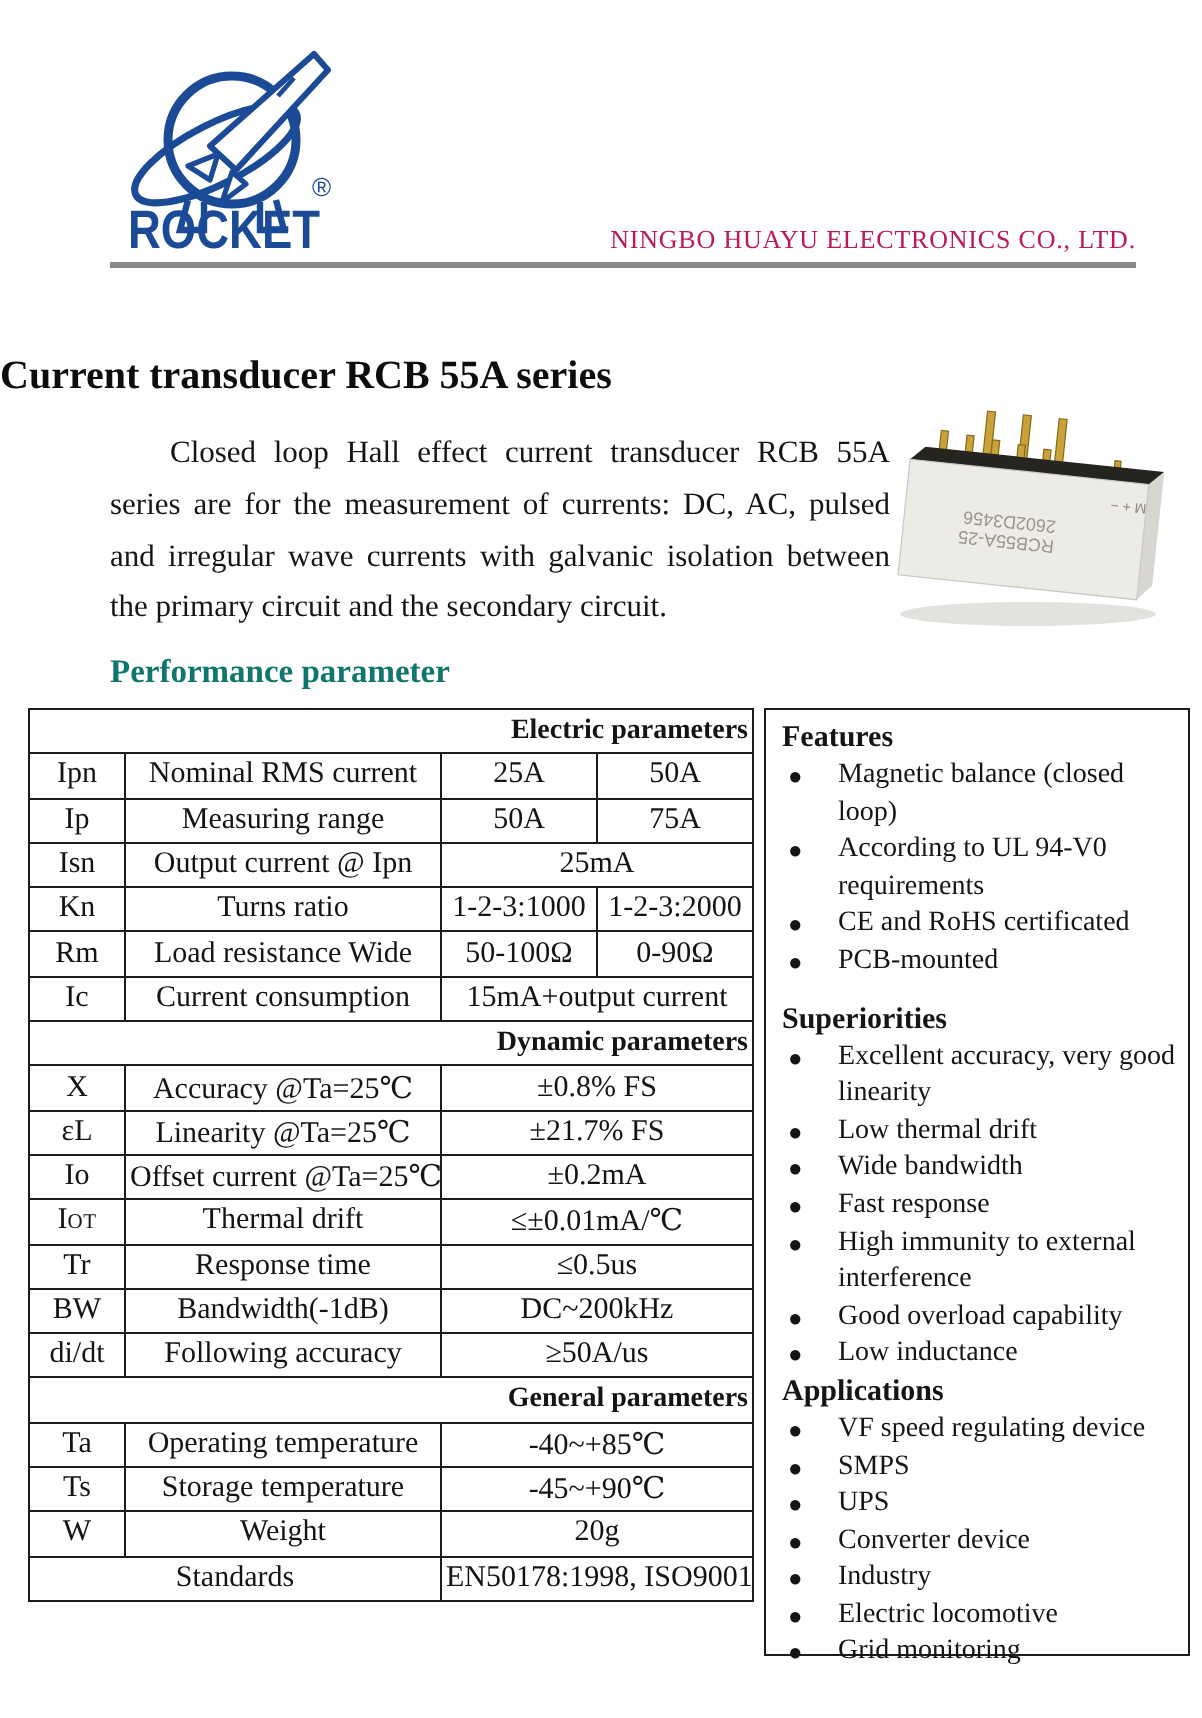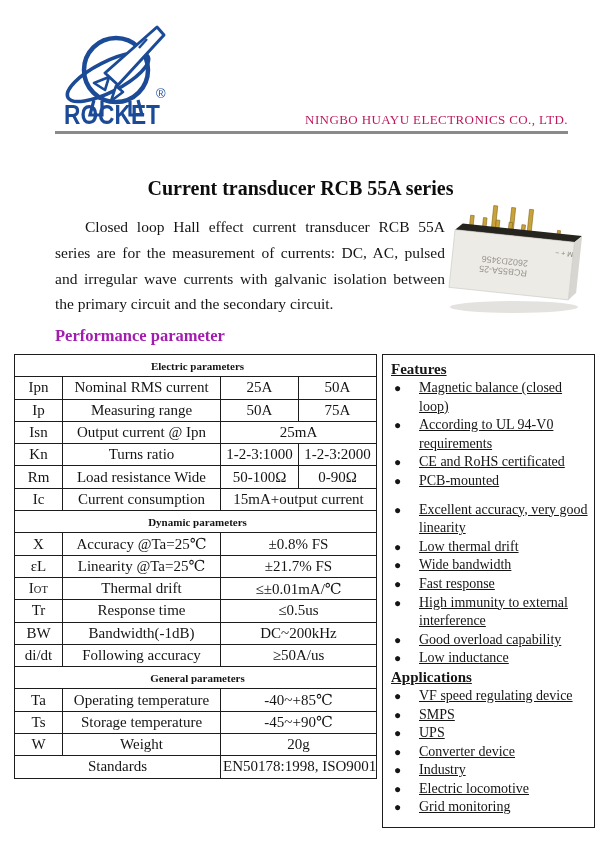--- a/index.html
+++ b/index.html
@@ -20,55 +20,55 @@
     font-size:13px; letter-spacing:0.4px; color:#be185d;
   }
   .rule {
     position:absolute; left:55px; top:131px; width:513px; height:3px;
     background:#8a8a8a;
   }
 
   
   .doc-title {
     position:absolute; left:0; top:177px; width:100%;
-    text-align:center; font-size:20px; font-weight:bold; color:#0d0d0d;
+    font-size:20px; font-weight:bold; color:#0d0d0d;
   }
   .intro {
     position:absolute; left:55px; top:214px; width:390px;
     font-size:15.5px; line-height:25.8px; text-align:justify;
     text-indent:30px; color:#151515;
   }
   .product { position:absolute; left:436px; top:204px; width:162px; height:114px; }
 
   .perf-heading {
     position:absolute; left:55px; top:326px;
-    font-size:16.5px; font-weight:bold; color:#a21caf;
+    font-size:16.5px; font-weight:bold; color:#0f766e;
   }
 
   
   table.params {
     position:absolute; left:14px; top:354px; width:362px;
     border-collapse:collapse; table-layout:fixed;
   }
   table.params td {
     border:1.4px solid #1c1c1c;
     font-size:15px; text-align:center; vertical-align:middle;
     height:22.3px; padding:0 2px; overflow:hidden; white-space:nowrap;
   }
   table.params tr.sec td {
-    text-align:center; font-weight:bold; font-size:11px; padding-left:6px;
+    text-align:right; font-weight:bold; font-size:14px; padding-left:6px;
   }
   .subsym { font-size:10.5px; letter-spacing:0.3px; }
 
   
   .sidebar {
     position:absolute; left:382px; top:354px; width:213px; height:474px;
     border:1.5px solid #1c1c1c;
     padding:5px 4px 4px 8px;
-    font-size:14px; line-height:18.6px; color:#151515;text-decoration:underline;
+    font-size:14px; line-height:18.6px; color:#151515;
   }
   .sb-title { font-weight:bold; font-size:15px; line-height:19px; }
   .sidebar ul { list-style:none; }
   .sidebar li { position:relative; padding-left:28px; }
   .sidebar li .blt {
     position:absolute; left:3px; top:0; font-size:12px; line-height:18.6px;
   }
   .sb-sup { margin-top:10px; }
   .sb-app { }
 </style>
@@ -178,20 +178,25 @@
       <td>X</td>
       <td>Accuracy @Ta=25℃</td>
       <td colspan="2">±0.8% FS</td>
         </tr>
     <tr>
       <td>εL</td>
       <td>Linearity @Ta=25℃</td>
       <td colspan="2">±21.7% FS</td>
         </tr>
     <tr>
+      <td>Io</td>
+      <td>Offset current @Ta=25℃</td>
+      <td colspan="2">±0.2mA</td>
+        </tr>
+    <tr>
       <td><span>I</span><span class="subsym">OT</span></td>
       <td>Thermal drift</td>
       <td colspan="2">≤±0.01mA/℃</td>
         </tr>
     <tr>
       <td>Tr</td>
       <td>Response time</td>
       <td colspan="2">≤0.5us</td>
         </tr>
     <tr>
@@ -234,20 +239,21 @@
     <div class="sb-section">
       <div class="sb-title">Features</div>
       <ul>
         <li><span class="blt">●</span><span>Magnetic balance (closed loop)</span></li>
         <li><span class="blt">●</span><span>According to UL 94-V0 requirements</span></li>
         <li><span class="blt">●</span><span>CE and RoHS certificated</span></li>
         <li><span class="blt">●</span><span>PCB-mounted</span></li>
       </ul>
     </div>
     <div class="sb-section sb-sup">
+      <div class="sb-title">Superiorities</div>
       <ul>
         <li><span class="blt">●</span><span>Excellent accuracy, very good linearity</span></li>
         <li><span class="blt">●</span><span>Low thermal drift</span></li>
         <li><span class="blt">●</span><span>Wide bandwidth</span></li>
         <li><span class="blt">●</span><span>Fast response</span></li>
         <li><span class="blt">●</span><span>High immunity to external interference</span></li>
         <li><span class="blt">●</span><span>Good overload capability</span></li>
         <li><span class="blt">●</span><span>Low inductance</span></li>
       </ul>
     </div>

